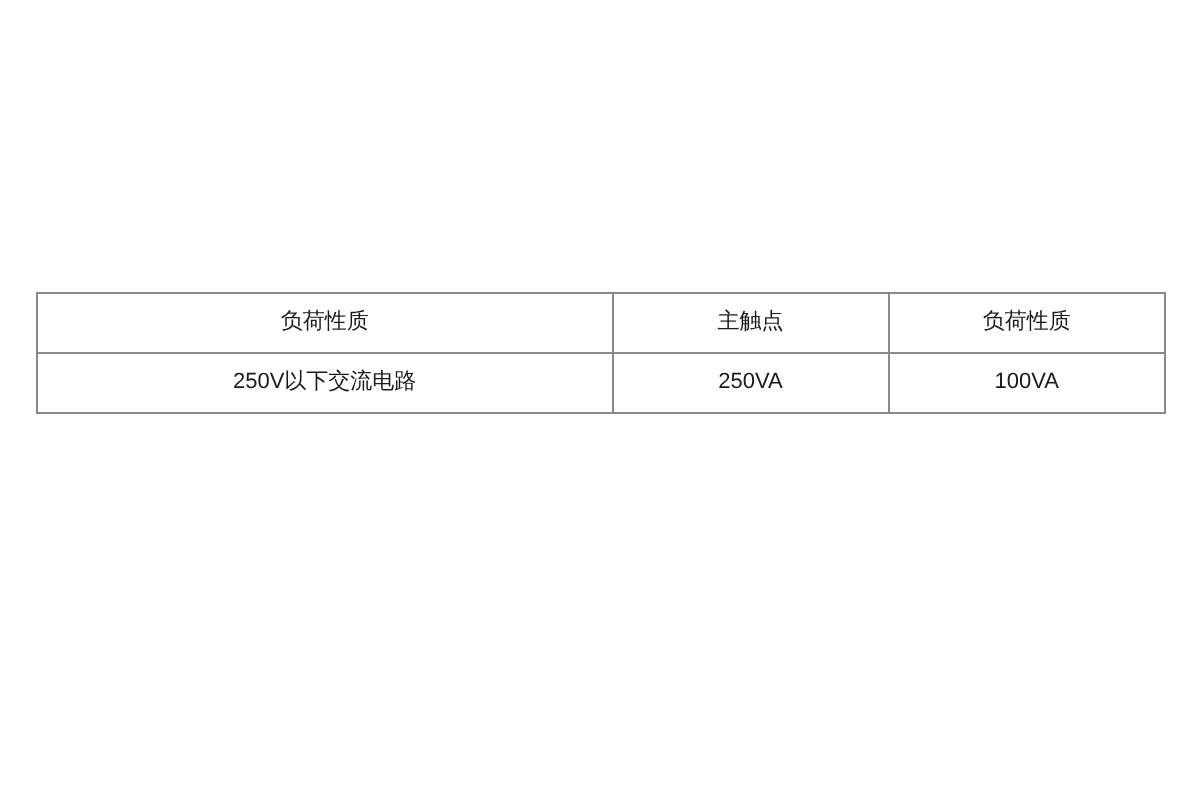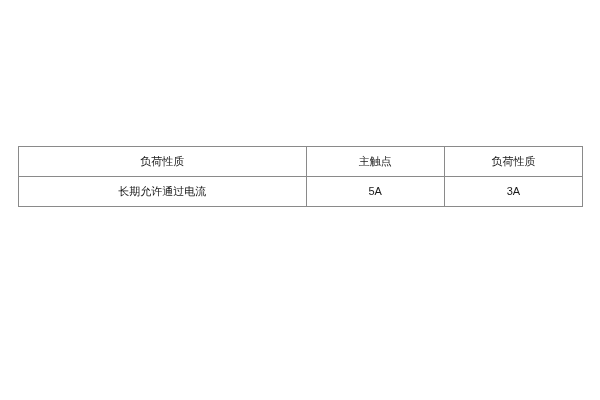--- a/index.html
+++ b/index.html
@@ -57,20 +57,20 @@
         <col class="c2">
         <col class="c3">
       </colgroup>
       <tbody>
         <tr>
           <td>负荷性质</td>
           <td>主触点</td>
           <td>负荷性质</td>
         </tr>
         <tr>
-          <td>长期允许通过电流</td>
-          <td>5A</td>
-          <td>3A</td>
+          <td>250V以下交流电路</td>
+          <td>250VA</td>
+          <td>100VA</td>
         </tr>
       </tbody>
     </table>
   </div>
 </div>
 
 </body></html>

